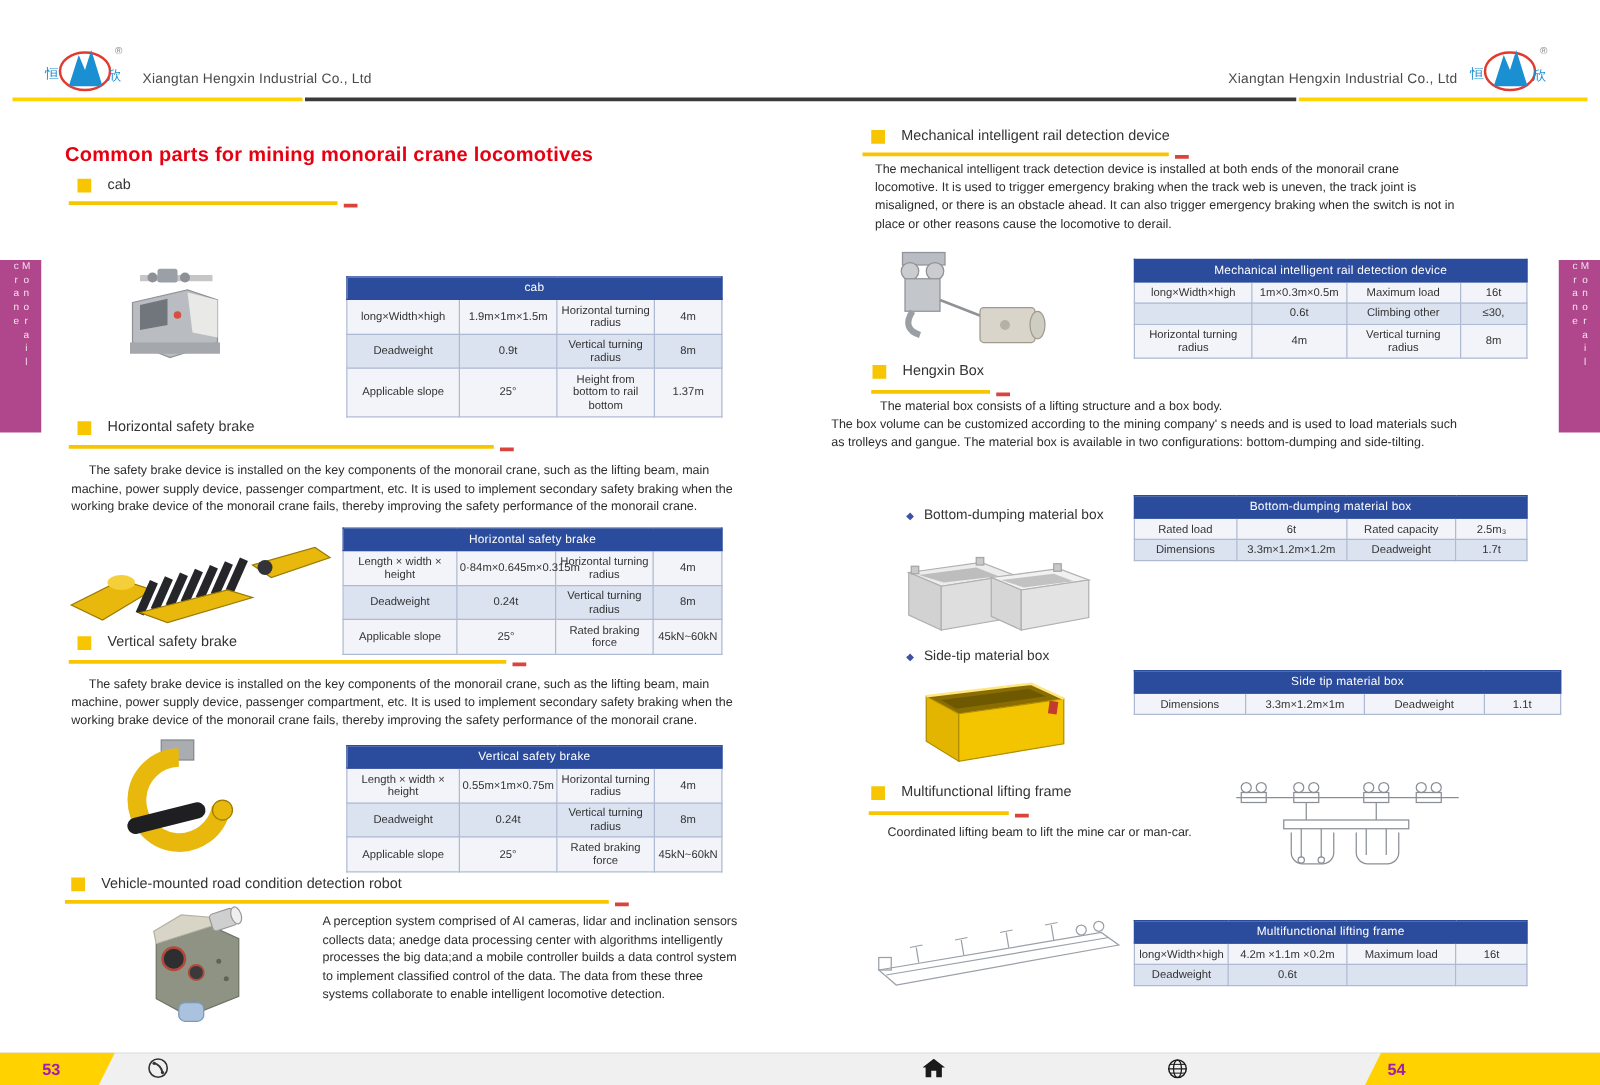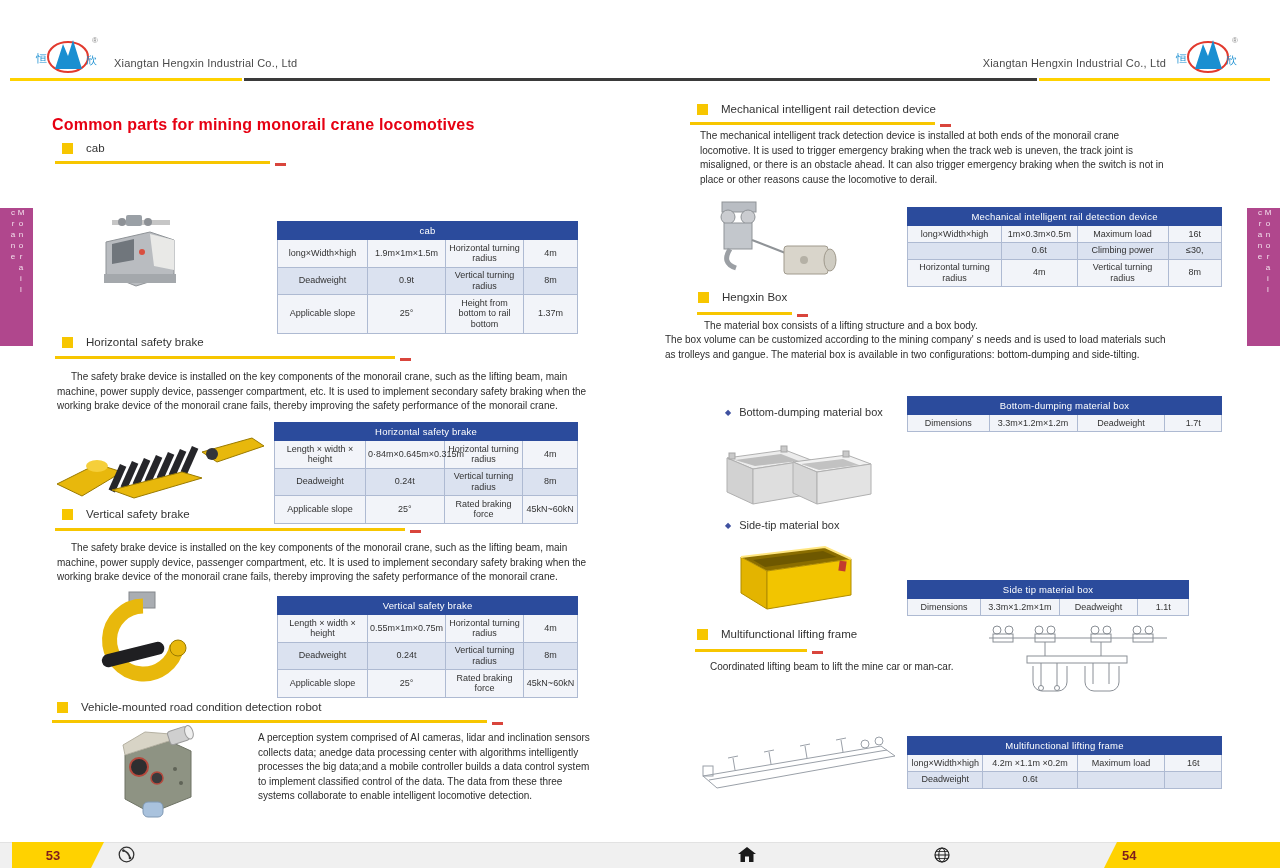--- a/index.html
+++ b/index.html
@@ -33,21 +33,21 @@
 
   
   .spec { position:absolute; border-collapse:collapse; table-layout:fixed; background:#fff; }
   .spec th { background:#2b4b9c; color:#fff; font-size:9.5px; font-weight:normal; padding:3px 2px; border:1px solid #2b4b9c; letter-spacing:.2px; }
   .spec td { border:1px solid #aebad2; font-size:9px; color:#333; text-align:center; padding:2.5px 2px; line-height:1.2; }
   .spec tr:nth-child(odd) td { background:#f2f4f9; }
   .spec tr:nth-child(even) td { background:#dbe2f0; }
 
   
   .footer-bar { position:absolute; left:0; top:842px; width:1280px; height:26px; background:#f0f0f0; border-top:1px solid #e2e2e2; }
-  .pageno { position:absolute; top:842px; height:26px; background:#ffd200; display:flex; align-items:center; font-weight:bold; font-size:13px; color:#7f1d1d;margin-left:12px; }
+  .pageno { position:absolute; top:842px; height:26px; background:#ffd200; display:flex; align-items:center; font-weight:bold; font-size:13px; color:#a21caf; }
   .pageno.left { left:0; width:92px; justify-content:center; clip-path:polygon(0 0,100% 0,calc(100% - 13px) 100%,0 100%); padding-right:10px; }
   .pageno.right { left:1092px; width:188px; clip-path:polygon(13px 0,100% 0,100% 100%,0 100%); padding-left:18px; }
   .fitem { position:absolute; font-size:9.5px; color:#3a3a3a; top:849px;margin-top:22px; }
   .ficon { position:absolute; }
 </style>
 </head>
 <body>
 
 <div class="page">
 
@@ -300,21 +300,21 @@
     <tbody>
         <tr>
           <td>long×Width×high</td>
           <td>1m×0.3m×0.5m</td>
           <td>Maximum load</td>
           <td>16t</td>
         </tr>
         <tr>
           <td></td>
           <td>0.6t</td>
-          <td>Climbing power</td>
+          <td>Climbing other</td>
           <td>≤30,</td>
         </tr>
         <tr>
           <td>Horizontal turning radius</td>
           <td>4m</td>
           <td>Vertical turning radius</td>
           <td>8m</td>
         </tr>
       </tbody>
   </table>
@@ -353,20 +353,26 @@
         <col style="width:28%">
         <col style="width:18%">
       </colgroup>
     <thead>
         <tr>
           <th colspan="4">Bottom-dumping material box</th>
         </tr>
       </thead>
     <tbody>
         <tr>
+          <td>Rated load</td>
+          <td>6t</td>
+          <td>Rated capacity</td>
+          <td>2.5m₃</td>
+        </tr>
+        <tr>
           <td>Dimensions</td>
           <td>3.3m×1.2m×1.2m</td>
           <td>Deadweight</td>
           <td>1.7t</td>
         </tr>
       </tbody>
   </table>
 
   <div class="dlabel" style="left:725px; top:519px;">
     <span class="diamond">◆</span>
@@ -375,21 +381,21 @@
 
   <svg class="abs" style="left:733px; top:537px;" width="125" height="78" viewBox="0 0 125 78">
     <polygon points="8,20 92,10 118,22 34,34" fill="#8a6d00"></polygon>
     <polygon points="20,23 90,14 104,20 32,30" fill="#6e5800"></polygon>
     <polygon points="8,20 34,34 34,72 8,56" fill="#e3b400" stroke="#b08c00"></polygon>
     <polygon points="34,34 118,22 118,58 34,72" fill="#f2c500" stroke="#b08c00"></polygon>
     <polyline points="8,20 92,10 118,22" fill="none" stroke="#ffe680" stroke-width="2"></polyline>
     <rect x="106" y="24" width="7" height="10" fill="#c23b2e" transform="rotate(8 109 29)"></rect>
   </svg>
 
-  <table class="spec" style="left:907px; top:536px; width:282px;margin-top:44px;">
+  <table class="spec" style="left:907px; top:536px; width:342px;">
     <colgroup>
         <col style="width:26%">
         <col style="width:28%">
         <col style="width:28%">
         <col style="width:18%">
       </colgroup>
     <thead>
         <tr>
           <th colspan="4">Side tip material box</th>
         </tr>

